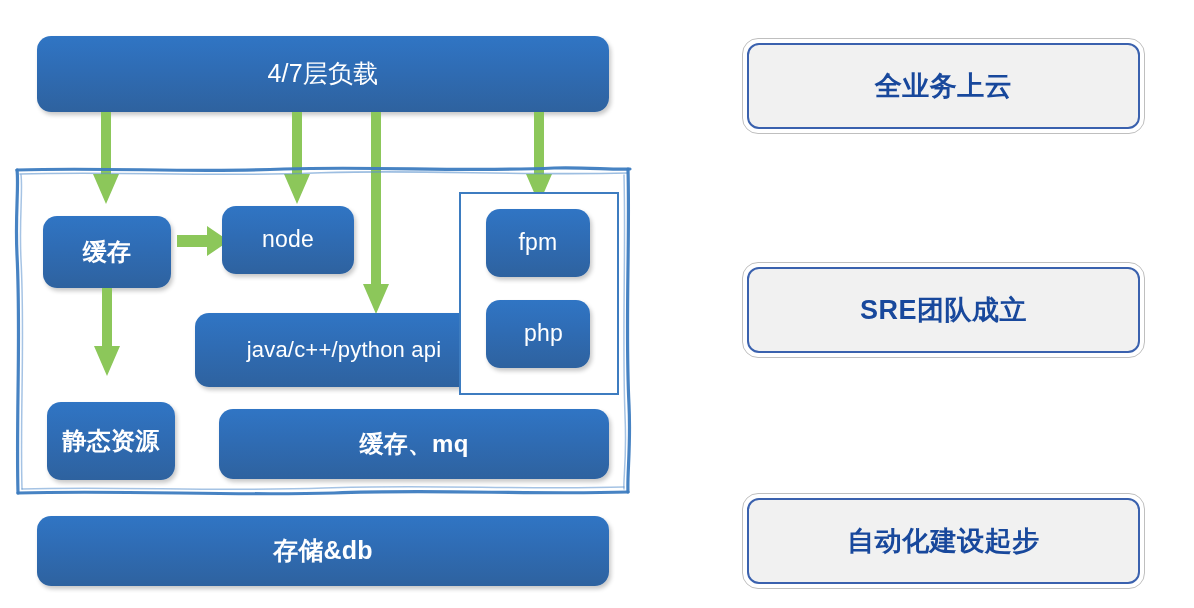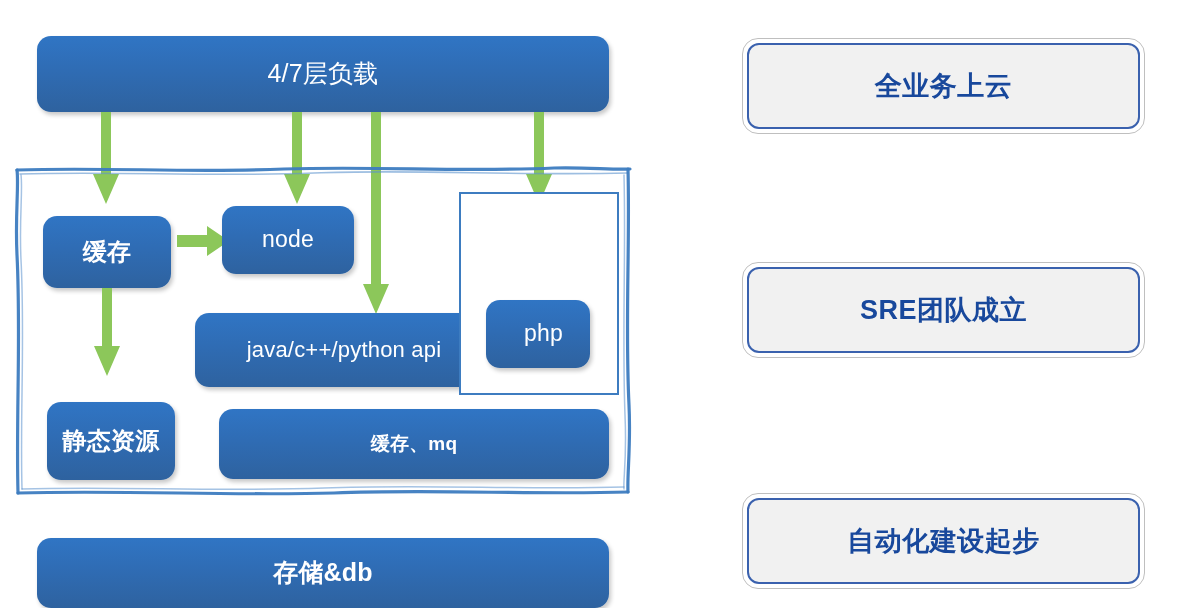--- a/index.html
+++ b/index.html
@@ -154,28 +154,29 @@
   <div class="arrow" style="left:94px; top:288px; width:26px; height:88px;">
     <svg width="26" height="88" viewBox="0 0 26 88">
       <polygon points="8,0 18,0 18,58 26,58 13,88 0,58 8,58" fill="#8cc75a"></polygon>
     </svg>
   </div>
 
   <div class="node thin" style="left:147px; top:313px; width:298px; height:74px; font-size:22px;margin-left:48px;">java/c++/python api</div>
 
   <div class="node" style="left:47px; top:402px; width:128px; height:78px; font-size:24px;">静态资源</div>
 
-  <div class="node" style="left:219px; top:409px; width:390px; height:70px; font-size:19px;">缓存、mq</div>
+  <div class="node" style="left:219px; top:409px; width:390px; height:70px; font-size:24px;">缓存、mq</div>
 
   <div class="plain-box" style="left:459px; top:192px; width:160px; height:203px;"></div>
 
+  <div class="node thin" style="left:486px; top:209px; width:104px; height:68px; font-size:23px;">fpm</div>
 
   <div class="node thin" style="left:486px; top:300px; width:104px; height:68px; font-size:23px;padding-left:11px;">php</div>
 
-  <div class="node" style="left:37px; top:516px; width:572px; height:70px; font-size:25px;margin-top:22px;">存储&amp;db</div>
+  <div class="node" style="left:37px; top:516px; width:572px; height:70px; font-size:25px;">存储&amp;db</div>
 
   <div class="card" style="left:742px; top:38px; width:403px; height:96px;">
     <div class="card-inner">全业务上云</div>
   </div>
 
   <div class="card" style="left:742px; top:262px; width:403px; height:96px;">
     <div class="card-inner">SRE团队成立</div>
   </div>
 
   <div class="card" style="left:742px; top:493px; width:403px; height:96px;">

